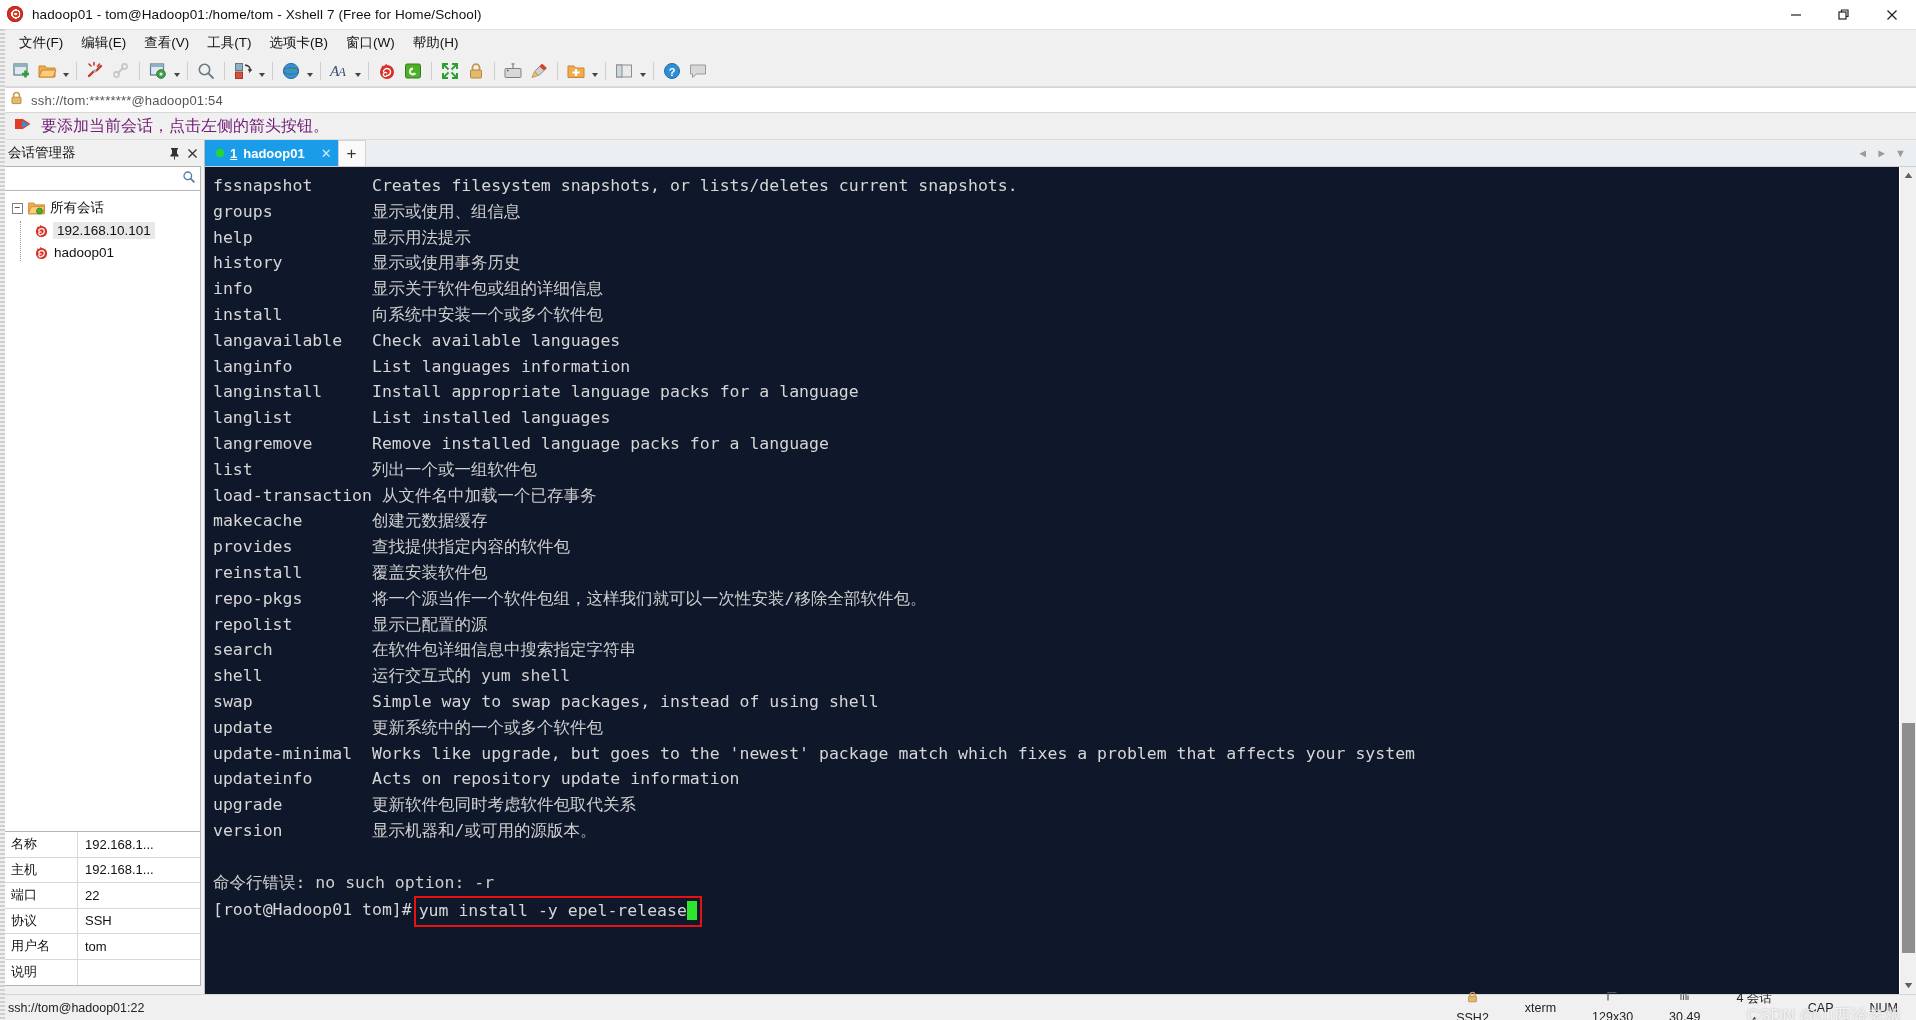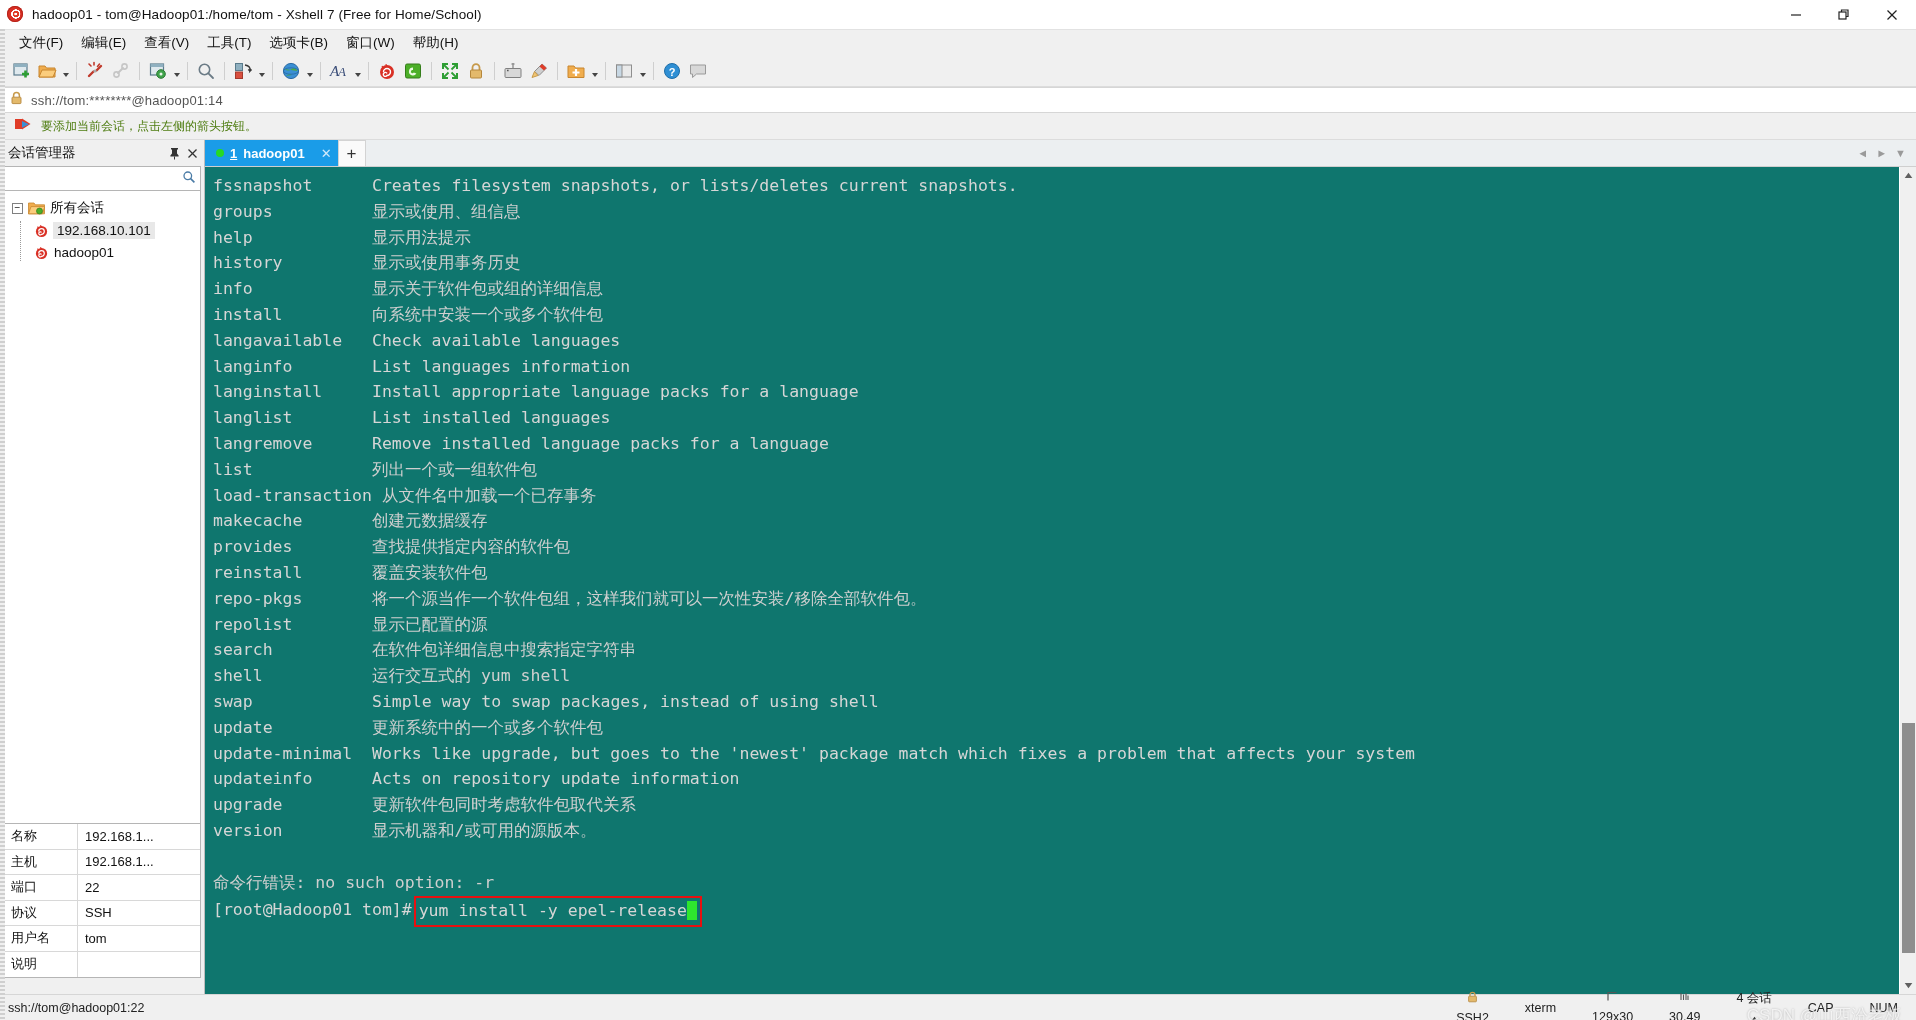--- a/index.html
+++ b/index.html
@@ -87,21 +87,21 @@
   }
   .addr-text { font-size: 13px; color: #555; margin-left: 8px; letter-spacing: .2px; }
 
   
   .noticebar {
     height: 27px; min-height: 27px;
     background: #f0f0f0;
     display: flex; align-items: center; padding-left: 14px;
     border-bottom: 1px solid #dcdcdc;
   }
-  .notice-text { font-size: 12px; color: #4d7c0f; margin-left: 9px; }
+  .notice-text { font-size: 16px; color: #701a75; margin-left: 9px; }
 
   
   .body-row { flex: 1; display: flex; min-height: 0; }
 
   
   .sidebar {
     width: 205px; min-width: 205px;
     display: flex; flex-direction: column;
     background: #f0f0f0;
     border-right: 1px solid #bdbdbd;
@@ -133,21 +133,21 @@
     font-size: 10px; line-height: 1; color: #111;
   }
   .folder-icon { width: 17px; height: 14px; margin-right: 5px; position: relative; }
   .sess-icon { width: 15px; height: 15px; margin-right: 5px; }
   .tree-label.selected { background: #e8e8e8; padding: 1px 4px; margin-left:-1px; }
   .tree-guide {
     position:absolute; left: 16px; border-left: 1px dotted #9a9a9a; width:0;
   }
 
   .sb-props {
-    border: 1px solid #b5b5b5; border-top: none; margin: 0 3px 16px 3px; background: #fff;
+    border: 1px solid #b5b5b5; border-top: none; margin: 0 3px 8px 3px; background: #fff;
   }
   .prop-row { display: flex; height: 25.5px; border-bottom: 1px solid #d8d8d8; font-size: 13px; color: #111; }
   .prop-row:last-child { border-bottom: none; }
   .prop-k { width: 74px; min-width: 74px; padding-left: 7px; display:flex; align-items:center; border-right: 1px solid #d8d8d8; background:#fff; }
   .prop-v { flex: 1; padding-left: 7px; display:flex; align-items:center; overflow:hidden; white-space:nowrap; }
 
   
   .main { flex: 1; display: flex; flex-direction: column; min-width: 0; background:#f0f0f0; }
   .tabbar {
     height: 27px; min-height: 27px; display: flex; align-items: stretch;
@@ -164,21 +164,21 @@
   .tab .tclose { margin-left: 10px; color: #cfe9fb; font-size: 13px; }
   .tab-add {
     width: 28px; background: #fafafa; border: 1px solid #d3d3d3; border-bottom: none;
     display:flex; align-items:center; justify-content:center; font-size: 17px; color:#333;
   }
   .tabbar-spacer { flex: 1; background: #eceff1; }
   .tabbar-right { display:flex; align-items:center; gap: 8px; padding-right: 10px; color:#9a9a9a; font-size:11px; }
 
   .term-wrap { flex: 1; display: flex; min-height: 0; background: #000; position: relative; }
   .term {
-    flex: 1; background: #0f766e; color: #d6d6d6;
+    flex: 1; background: #0f172a; color: #d6d6d6;
     font-family: "DejaVu Sans Mono", "Liberation Mono", monospace;
     font-size: 16.5px; line-height: 25.8px;
     padding: 6px 0 0 8px; overflow: hidden; white-space: pre;
     letter-spacing: 0px;
   }
   .term .cn { color: #cfcfcf; }
   .cursor-block {
     display: inline-block; width: 10px; height: 19px; background: #2ee62e;
     vertical-align: -4px;
   }
@@ -415,21 +415,21 @@
     </div>
   </div>
 
   <div class="addrbar">
     <span>
       <svg width="13" height="14" viewBox="0 0 13 14">
         <path d="M3.6 6.2 V4.5 a2.9 2.9 0 0 1 5.8 0 V6.2" fill="none" stroke="#c79a4b" stroke-width="1.5"></path>
         <rect x="2" y="6.2" width="9" height="6.4" rx=".8" fill="#e3b96b" stroke="#b5873c" stroke-width=".9"></rect>
       </svg>
     </span>
-    <span class="addr-text">ssh://tom:********@hadoop01:14</span>
+    <span class="addr-text">ssh://tom:********@hadoop01:54</span>
   </div>
 
   <div class="noticebar">
     <span>
       <svg width="18" height="14" viewBox="0 0 18 14">
         <path d="M1 2 L8 2 L8 12 L1 12 Z" fill="#e03c28"></path>
         <path d="M8 1.5 L16.5 7 L8 12.5 Z" fill="#e03c28"></path>
         <path d="M8 4 L15 7.2 L8 10.8 Z" fill="#3a8fd4"></path>
       </svg>
     </span>

